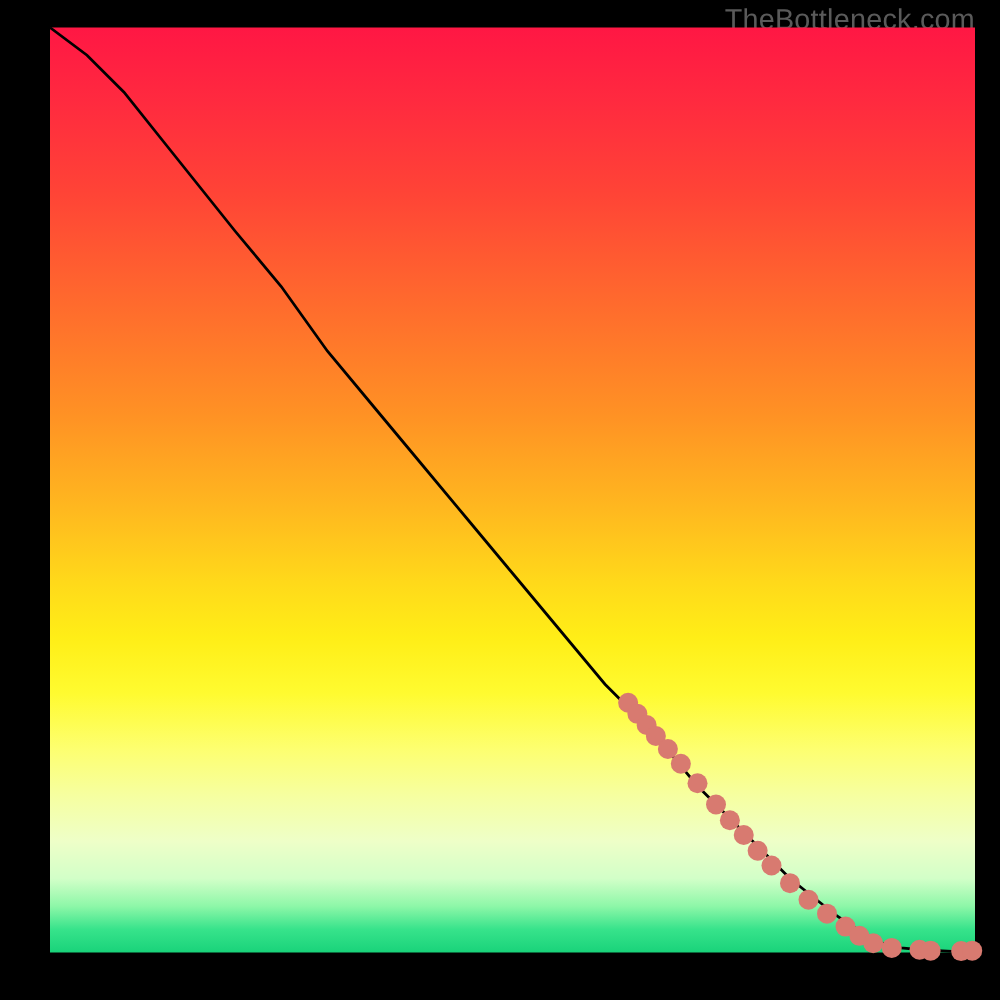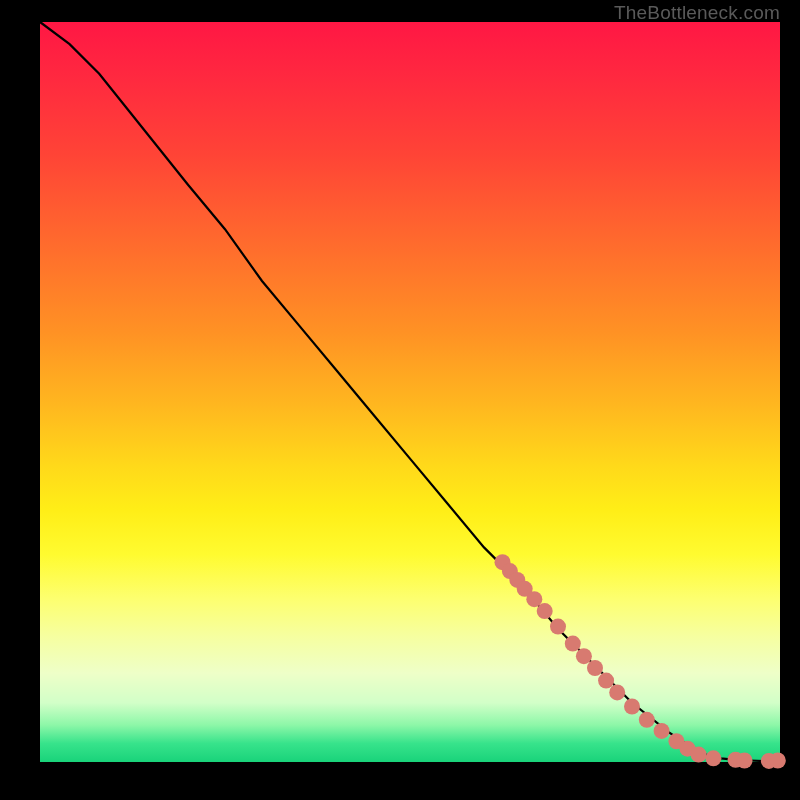--- a/index.html
+++ b/index.html
@@ -40,21 +40,21 @@
       #8df7a8 95%,
       #37e38b 97.5%,
       #19d37a 100%
     );
   }
   .watermark {
     position: absolute;
     top: 2px;
     right: 20px;
     color: #5a5a5a;
-    font-size: 19px;
+    font-size: 23px;
     font-weight: 500;
     letter-spacing: 0.2px;
     user-select: none;
   }
   svg.curve {
     position: absolute;
     inset: 0;
     width: 740px;
     height: 740px;
     overflow: visible;

